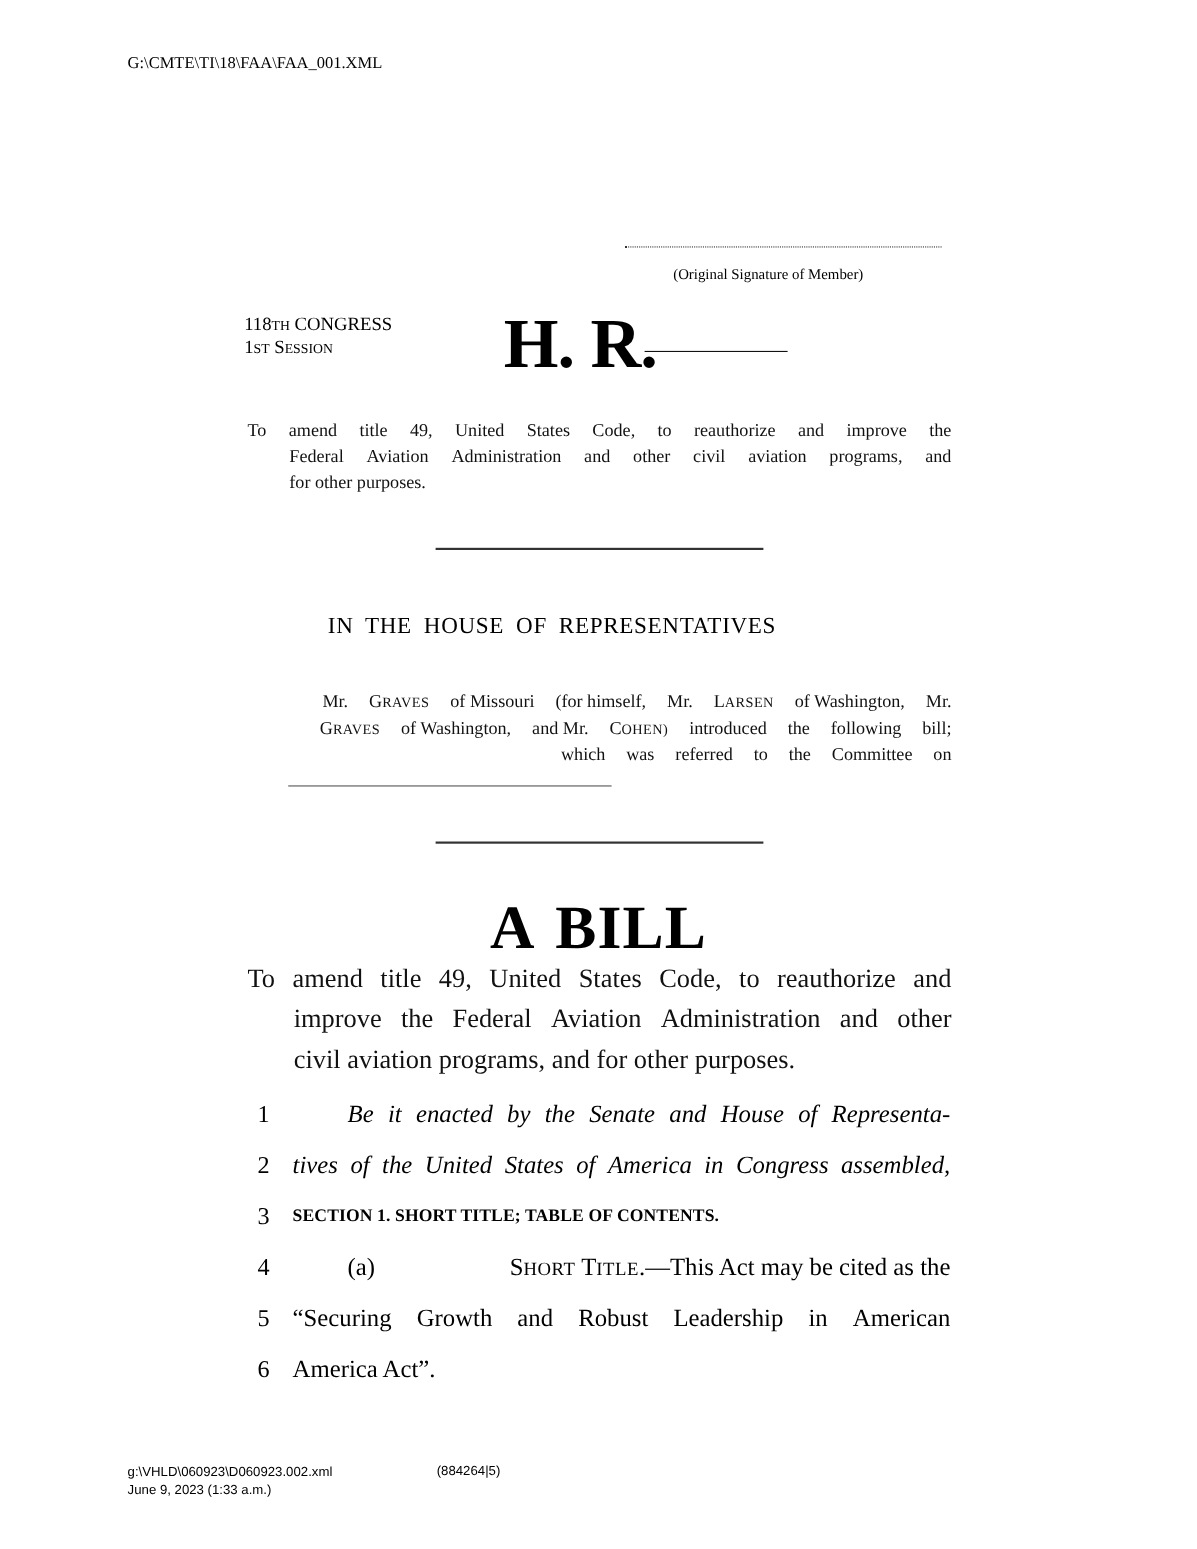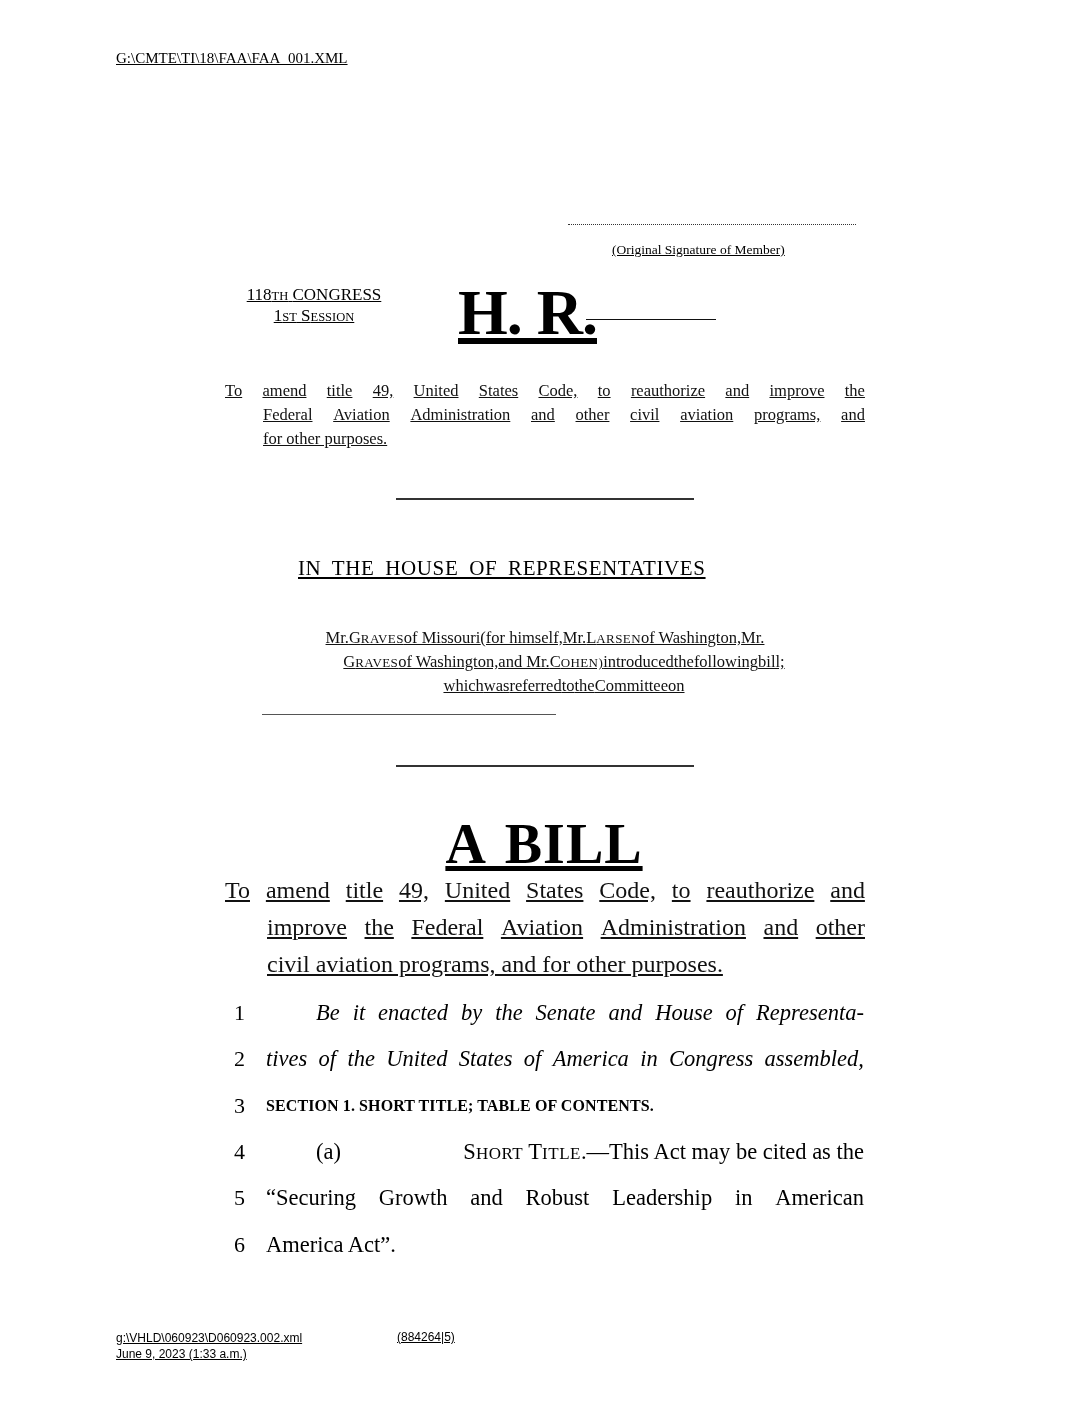--- a/index.html
+++ b/index.html
@@ -1,39 +1,39 @@
 <!DOCTYPE html>
 <html><head>
   <meta charset="utf-8">
   <style>
     html, body { margin: 0; padding: 0; background: #ffffff; }
     body { width: 1088px; height: 1408px; position: relative; overflow: hidden; color: #000; font-family: "DejaVu Serif", "Liberation Serif", serif; }
-    .abs { position: absolute; text-decoration: underline; }
+    .abs { position: absolute; }
 
     #file-path { left: 116px; top: 50px; font-size: 15px; font-family: "Liberation Serif", serif; }
 
     #sig-line { left: 568px; top: 224px; width: 288px; border-top: 1px dotted #333; height: 0; }
     #sig-label { left: 612px; top: 242px; font-size: 13.5px; font-family: "Liberation Serif", serif; }
 
-    #congress { left: 222px; top: 285px; font-size: 17px; font-family: "Liberation Serif", serif; line-height: 20px; text-align: center; width: 184px; }
+    #congress { left: 222px; top: 285px; font-size: 17px; font-family: "Liberation Serif", serif; line-height: 20px; text-align: left; width: 184px; }
     #congress .sc { font-size: 12.5px; }
     #hr-title { left: 458px; top: 277px; font-size: 64px; font-weight: bold; font-family: "Liberation Serif", serif; line-height: 72px; letter-spacing: -1px; }
     #hr-blank { left: 586px; top: 319px; width: 130px; border-top: 1.6px solid #111; height: 0; }
 
     .summary-small { font-family: "Liberation Serif", serif; font-size: 16.5px; line-height: 24px; color: #111; }
     #summary-1 { left: 225px; top: 379px; width: 640px; text-align: justify; }
 
     .rule { border-top: 2px solid #333; height: 0; }
     #rule-1 { left: 396px; top: 498px; width: 298px; }
     #rule-2 { left: 396px; top: 765px; width: 298px; }
 
     #house { left: 298px; top: 556px; font-size: 21px; font-family: "Liberation Serif", serif; letter-spacing: 0.6px; word-spacing: 5px; text-align: right; }
 
     #sponsors { left: 225px; top: 626px; width: 640px; }
-    #sponsors .line { display: flex; justify-content: center; height: 24px; }
+    #sponsors .line { display: flex; justify-content: flex-end; height: 24px; gap: 19px; }
     #sponsors .indent { padding-left: 38px; }
     #sponsors .sc { font-size: 13px; letter-spacing: 0.4px; }
     #committee-blank { left: 262px; top: 714px; width: 294px; border-top: 1px solid #555; height: 0; }
 
     #a-bill { left: 0; width: 1088px; top: 812px; text-align: center; font-size: 56px; font-weight: bold; font-family: "Liberation Serif", serif; letter-spacing: 1px; word-spacing: 6px; }
 
     .big { font-family: "Liberation Serif", serif; font-size: 24px; color: #111; }
     #summary-2 { left: 225px; top: 872px; width: 640px; line-height: 37px; }
     #summary-2 .line { display: flex; justify-content: space-between; height: 37px; }
     #summary-2 .indent { padding-left: 42px; }

